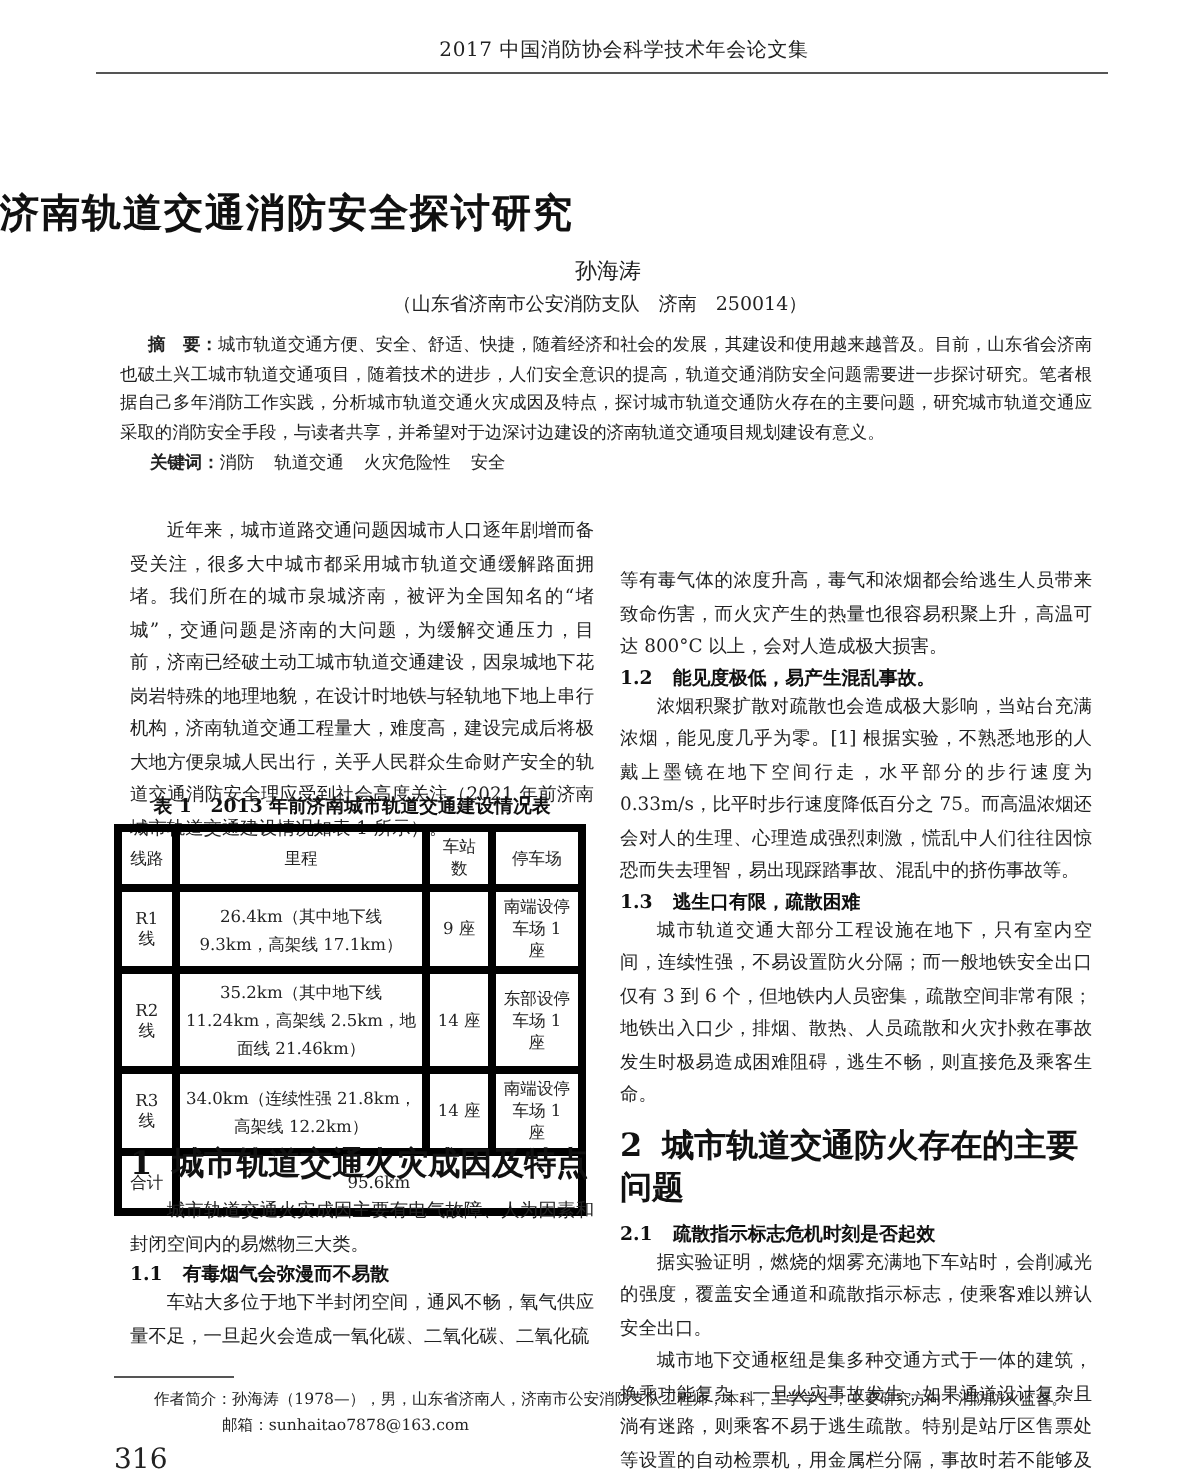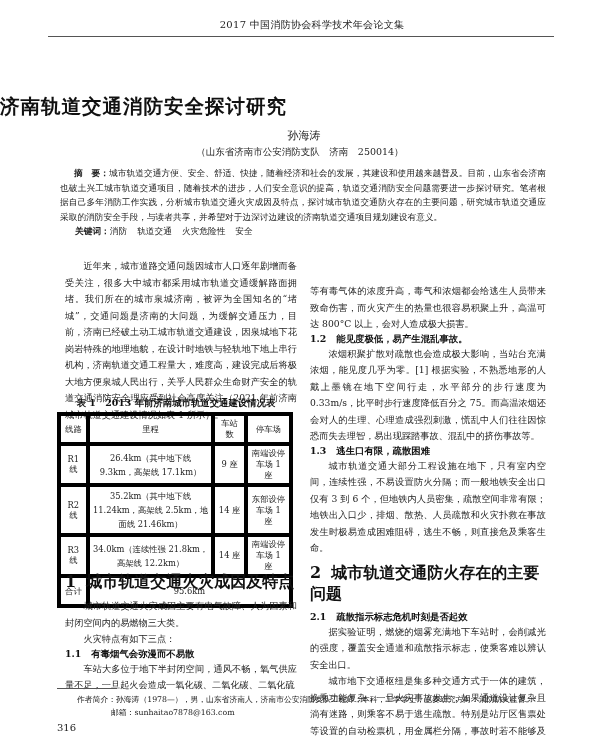--- a/index.html
+++ b/index.html
@@ -27,21 +27,21 @@
   table.data th, table.data td { border: 4px solid #000000; padding: 2px 3px; vertical-align: middle; font-weight: normal; }
   table.data th { height: 22px; text-align: center; }
   table.data td.c { text-align: center; }
   table.data td.l { text-align: center; line-height: 14px; }
   table.data tr.row td { height: 32px; }
   table.data tr.total td { height: 22px; }
   .footnote-rule { left: 57px; width: 60px; top: 688px; border-top: 1px solid #555; height: 0; }
   .footnote { left: 77px; width: 480px; top: 693px; font-size: 7.8px; line-height: 13px; color: #222; }
   .footnote .lbl { }
   .footnote .cont { padding-left: 34px; display: block; }
-  .page-num { left: 57px; top: 722px; font-size: 10px; color: #222; }
+  .page-num { left: 57px; top: 722px; font-size: 14px; color: #222; }
 </style>
 </head>
 <body>
 
 <div class="abs running-header">2017 中国消防协会科学技术年会论文集</div>
 <div class="abs header-rule"></div>
 
 <div class="abs title">济南轨道交通消防安全探讨研究</div>
 <div class="abs author">孙海涛</div>
 <div class="abs affil">（山东省济南市公安消防支队　济南　250014）</div>
@@ -93,21 +93,20 @@
   <tr class="total">
     <td class="c">合计</td>
     <td class="c" colspan="3">95.6km</td>
   </tr>
 </tbody>
   </table>
 
 <div class="abs col-left" style="top:572px;">
   <p class="h1" style="margin-bottom:5px;"><span class="num">1</span><span>城市轨道交通火灾成因及特点</span></p>
   <p class="para">城市轨道交通火灾成因主要有电气故障、人为因素和封闭空间内的易燃物三大类。</p>
-  <p class="para">火灾特点有如下三点：</p>
   <p class="h2"><span class="num">1.1</span><span>有毒烟气会弥漫而不易散</span></p>
   <p class="para">车站大多位于地下半封闭空间，通风不畅，氧气供应量不足，一旦起火会造成一氧化碳、二氧化碳、二氧化硫</p>
 </div>
 
 <div class="abs col-right" style="top:250px;margin-top:33px;">
   <p class="para" style="text-indent:0;">等有毒气体的浓度升高，毒气和浓烟都会给逃生人员带来致命伤害，而火灾产生的热量也很容易积聚上升，高温可达 800°C 以上，会对人造成极大损害。</p>
   <p class="h2"><span class="num">1.2</span><span>能见度极低，易产生混乱事故。</span></p>
   <p class="para">浓烟积聚扩散对疏散也会造成极大影响，当站台充满浓烟，能见度几乎为零。[1] 根据实验，不熟悉地形的人戴上墨镜在地下空间行走，水平部分的步行速度为 0.33m/s，比平时步行速度降低百分之 75。而高温浓烟还会对人的生理、心理造成强烈刺激，慌乱中人们往往因惊恐而失去理智，易出现踩踏事故、混乱中的挤伤事故等。</p>
   <p class="h2"><span class="num">1.3</span><span>逃生口有限，疏散困难</span></p>
   <p class="para">城市轨道交通大部分工程设施在地下，只有室内空间，连续性强，不易设置防火分隔；而一般地铁安全出口仅有 3 到 6 个，但地铁内人员密集，疏散空间非常有限；地铁出入口少，排烟、散热、人员疏散和火灾扑救在事故发生时极易造成困难阻碍，逃生不畅，则直接危及乘客生命。</p>

